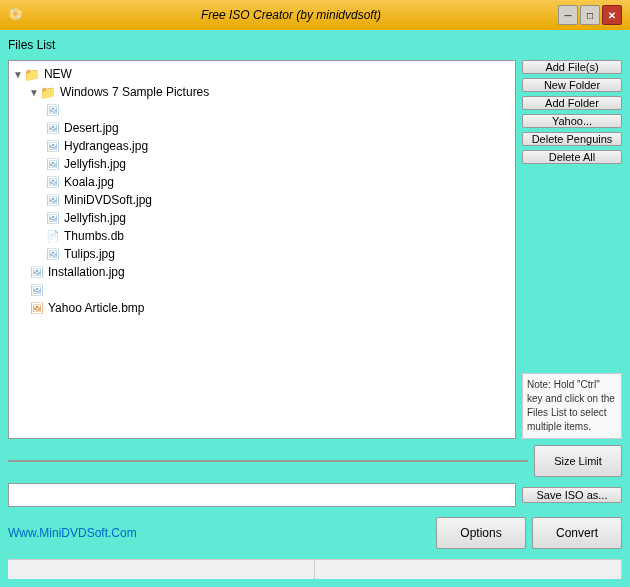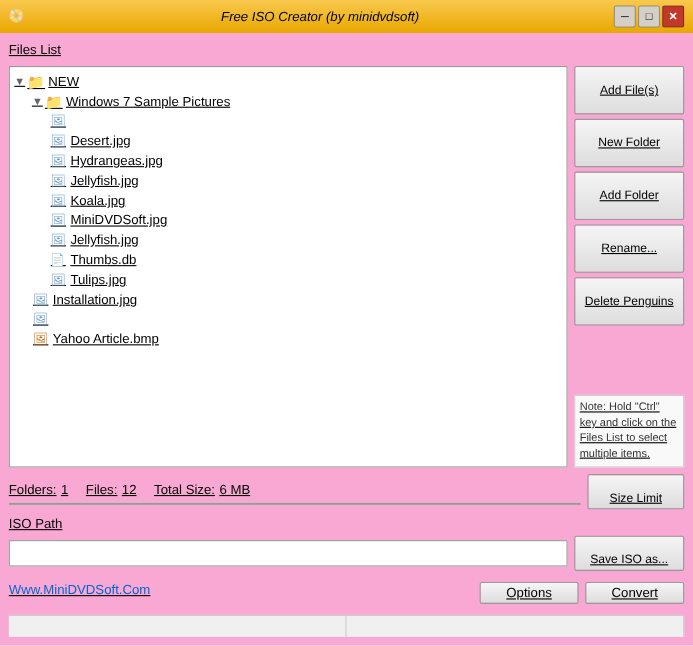--- a/index.html
+++ b/index.html
@@ -46,27 +46,26 @@
       align-items: center;
       justify-content: center;
       font-size: 10px;
       font-weight: bold;
       color: #000;
     }
     .title-btn.minimize { background: #d4d0c8; }
     .title-btn.maximize { background: #d4d0c8; }
     .title-btn.close { background: #c0392b; color: white; }
     .main-window {
-      background: #f9a8d4;
+      background: #5eead4;
       padding: 8px;
       height: calc(587px - 30px);
       display: flex;
       flex-direction: column;
       gap: 6px;
-      text-decoration: underline;
     }
     .files-list-label {
       font-size: 12px;
       color: #000;
       margin-bottom: 2px;
     }
     .content-area {
       display: flex;
       gap: 6px;
       flex: 1;
@@ -101,21 +100,21 @@
     .indent-1 { padding-left: 16px; }
     .indent-2 { padding-left: 32px; }
     .right-buttons {
       display: flex;
       flex-direction: column;
       gap: 4px;
       width: 100px;
     }
     .action-btn {
       width: 100%;
-      padding: 15px 4px;
+      padding: 0 4px;
       background: linear-gradient(to bottom, #f5f5f5, #ddd);
       border: 1px solid #999;
       border-radius: 2px;
       cursor: pointer;
       font-size: 11px;
       text-align: center;
       color: #000;
     }
     .note-box {
       margin-top: auto;
@@ -166,35 +165,36 @@
     .iso-path-input {
       flex: 1;
       height: 24px;
       border: 1px solid #999;
       background: #fff;
       padding: 2px 4px;
       font-size: 12px;
     }
     .bottom-bar {
       display: flex;
+      align-items: center;
       justify-content: space-between;
       padding: 4px 0;
     }
     .website-link {
       color: #0066cc;
       font-size: 12px;
       text-decoration: none;
     }
     .bottom-buttons {
       display: flex;
       gap: 6px;
     }
     .bottom-btn {
       width: 90px;
-      height: 20px;
+      height: 32px;
       background: linear-gradient(to bottom, #f5f5f5, #ddd);
       border: 1px solid #999;
       border-radius: 2px;
       cursor: pointer;
       font-size: 12px;
       color: #000;
     }
     .status-bar {
       height: 20px;
       background: #f0f0f0;
@@ -290,48 +290,40 @@
       <div class="tree-item indent-1">
         <span class="tree-icon bmp-icon">🖼</span>
         <span>Yahoo Article.bmp</span>
       </div>
     </div>
 
     <div class="right-buttons">
       <button class="action-btn">Add File(s)</button>
       <button class="action-btn">New Folder</button>
       <button class="action-btn">Add Folder</button>
-      <button class="action-btn">Rename...</button>
+      <button class="action-btn">Yahoo...</button>
       <button class="action-btn">Delete Penguins</button>
+      <button class="action-btn">Delete All</button>
       <div class="note-box">Note: Hold "Ctrl" key and click on the Files List to select multiple items.</div>
     </div>
   </div>
 
   <div class="size-limit-row">
     <div style="flex:1; display:flex; flex-direction:column; gap:3px;">
-      <div class="stats-bar">
-        <span>Folders:</span>
-        <span class="val">1</span>
-        <span>Files:</span>
-        <span class="val">12</span>
-        <span>Total Size:</span>
-        <span class="val">6 MB</span>
-      </div>
       <div class="progress-bar-container">
         <div class="progress-bar-fill"></div>
       </div>
     </div>
     <button class="action-btn" style="width:88px; height:32px;">Size Limit</button>
   </div>
 
   <div class="iso-path-section">
-    <div class="iso-path-label">ISO Path</div>
     <div class="iso-path-row">
       <input type="text" class="iso-path-input" style="">
-      <button class="action-btn" style="width:100px; height:28px; white-space:nowrap;">Save ISO as...</button>
+      <button class="action-btn" style="width:100px; height:16px; white-space:nowrap;">Save ISO as...</button>
     </div>
   </div>
 
   <div class="bottom-bar">
     <a class="website-link">Www.MiniDVDSoft.Com</a>
     <div class="bottom-buttons">
       <button class="bottom-btn">Options</button>
       <button class="bottom-btn">Convert</button>
     </div>
   </div>

